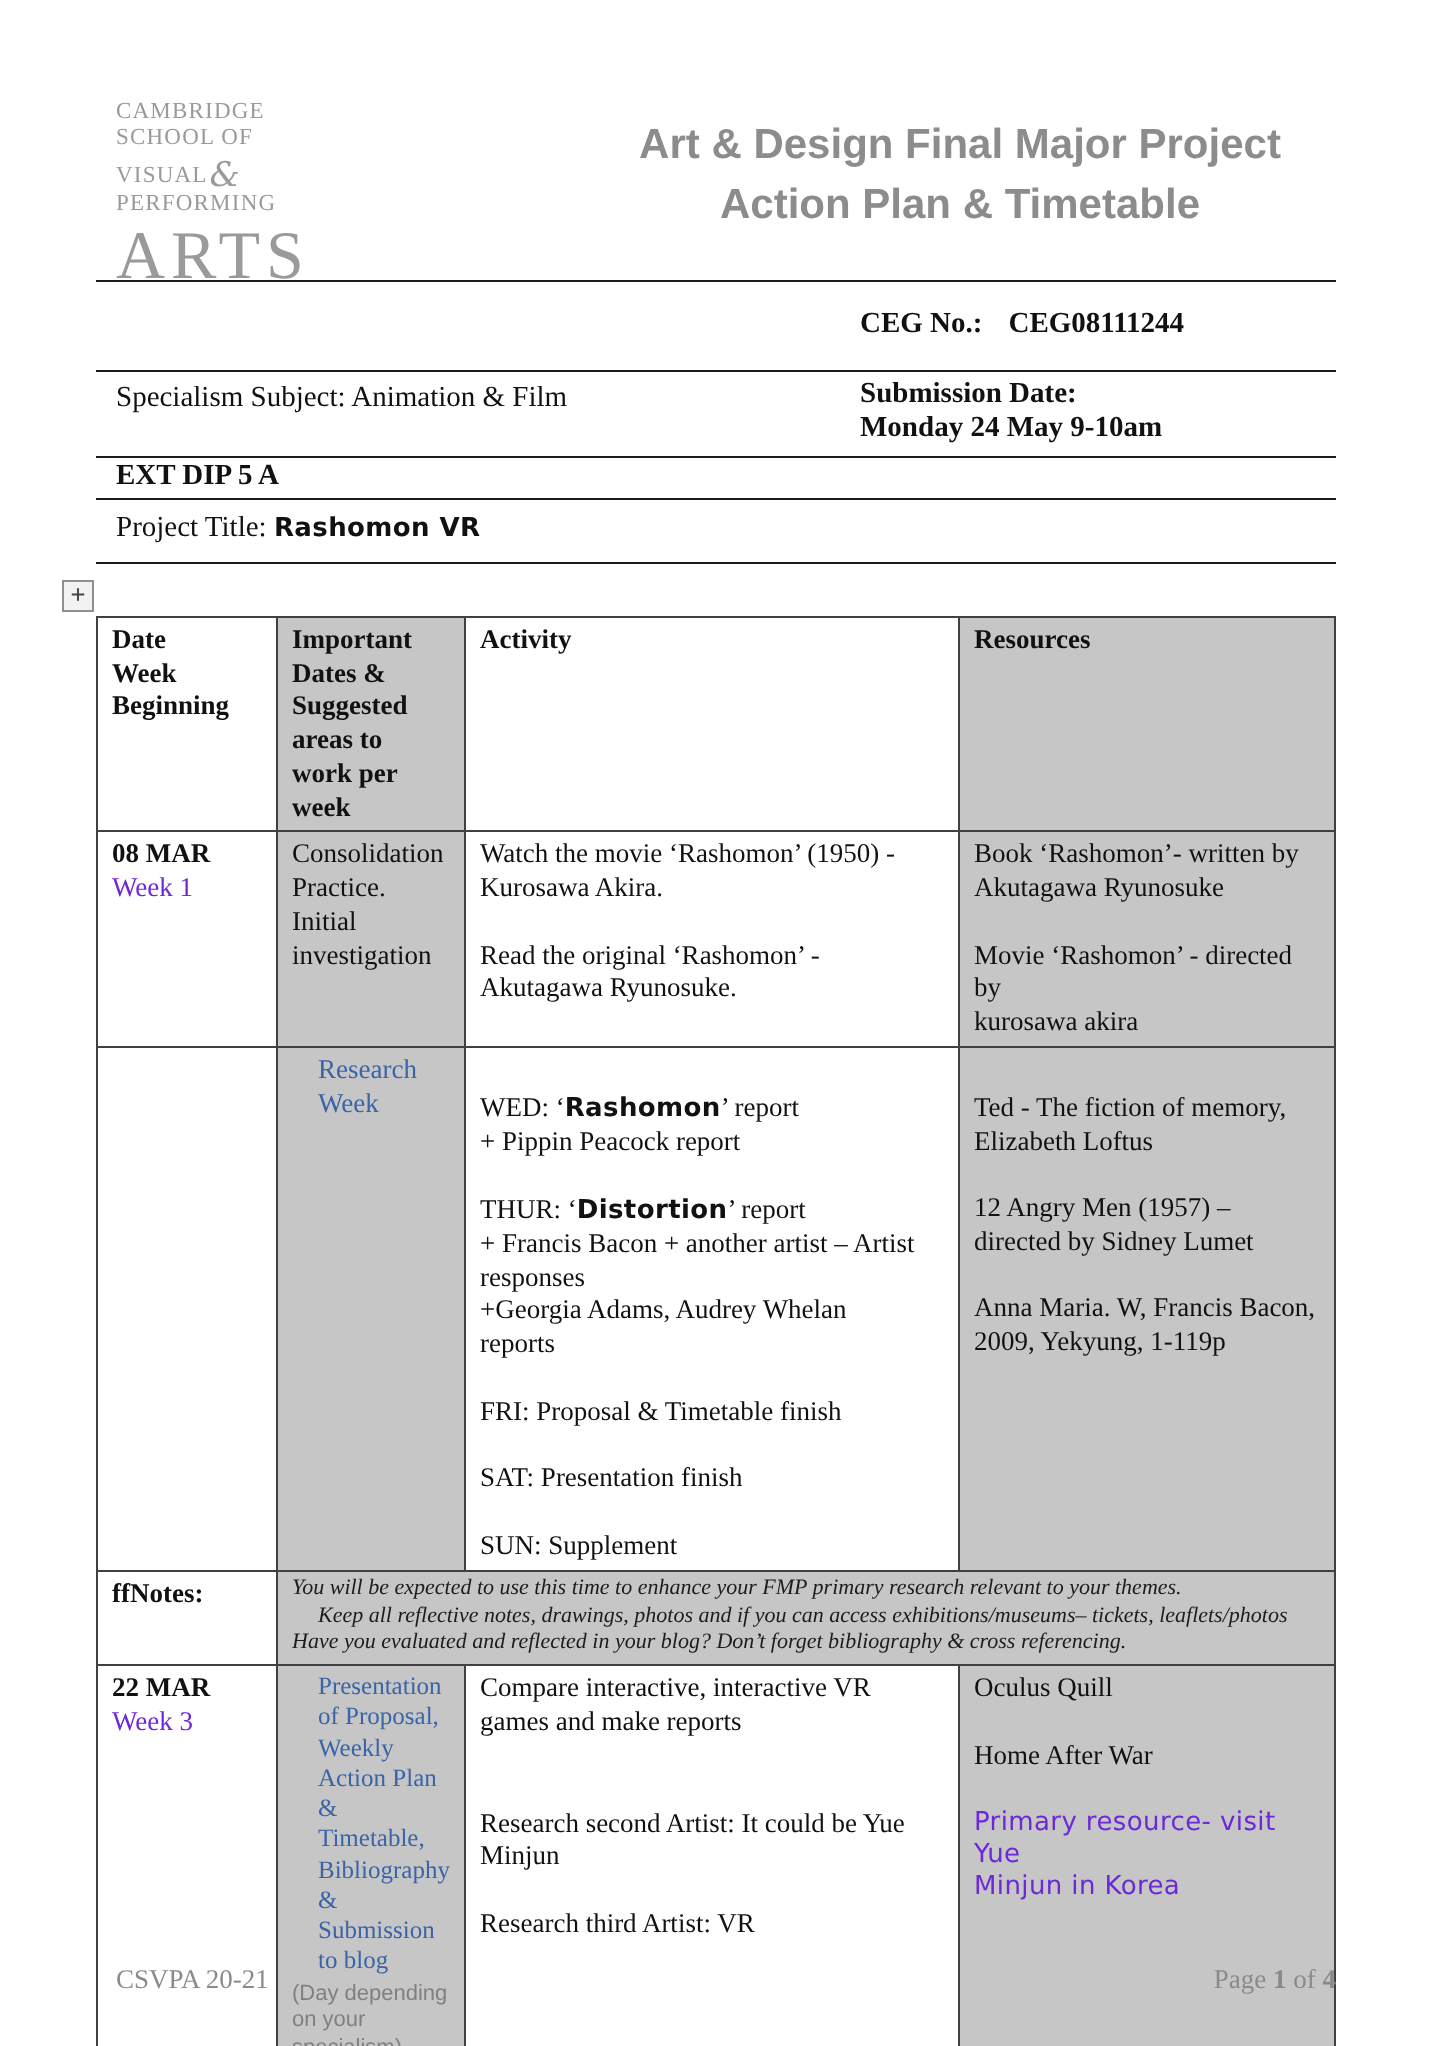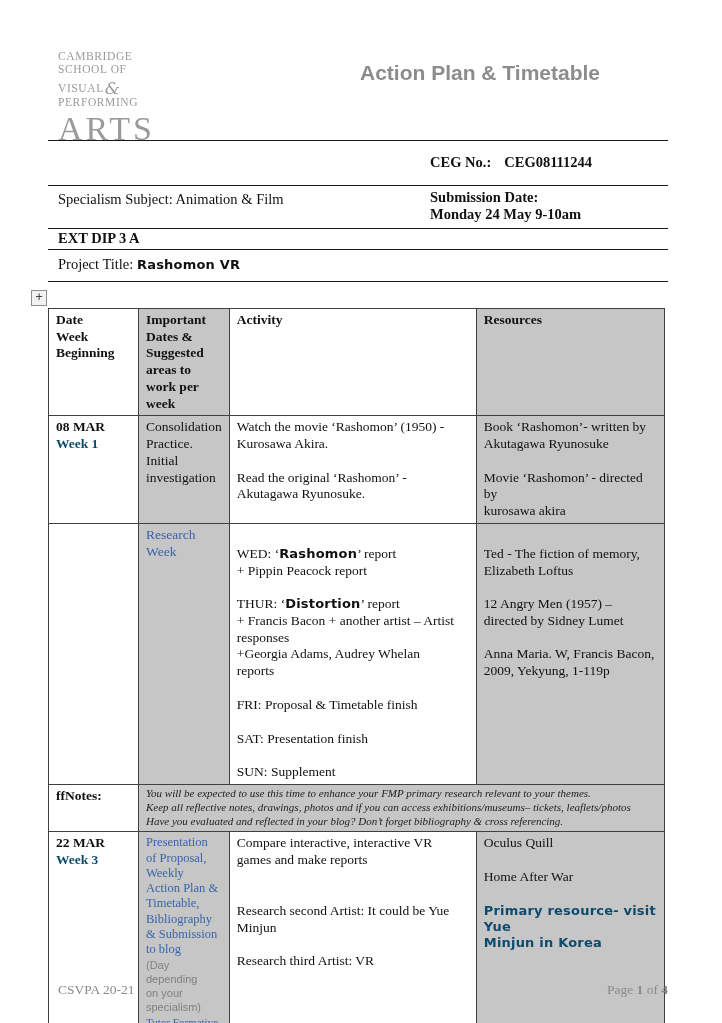--- a/index.html
+++ b/index.html
@@ -32,22 +32,22 @@
   
   .tbl-handle { left:31px; top:290px; width:14px; height:14px; border:1px solid #8f8f8f;
     background:#f2f2f2; color:#444; font-family:"DejaVu Sans Mono", monospace;
     font-size:12px; line-height:13px; text-align:center; cursor:move; }
 
   table.plan { position:absolute; left:48px; top:308px; border-collapse:collapse; table-layout:fixed; }
   table.plan td { border:1px solid #404040; vertical-align:top; padding:3px 7px;
     font-size:13.5px; line-height:1.24; }
   td.g { background:#c6c6c6; }
   td.hdr { font-weight:bold; }
-  .red { color:#0c4a6e; font-weight:bold; }
-  .blue { color:#3a64a8; }
+  .red { color:#6d28d9; font-weight:normal; }
+  .blue { color:#3a64a8;margin-left:13px; }
   .small1 { font-size:12px; line-height:1.22; }
   .para { margin:0 0 17px 0; }
   .para:last-child { margin-bottom:0; }
   .gap-top { padding-top:22px !important; }
   td.act2 { padding-top:20px; }
   td.res3 { padding-top:18px; }
   .ffnote-line { font-size:11px; font-style:italic; line-height:1.25; color:#1c1c1c; }
   .col2-gray { color:#808080; font-family:"Liberation Sans", sans-serif; font-size:11px; line-height:1.25; margin-top:2px; }
   .col2-small-blue { font-size:11px; line-height:1.25; margin-top:2px; }
   .bigpara { margin:0 0 34px 0; }
@@ -61,38 +61,39 @@
 
 <div class="abs logo">
   <div class="logo-small">CAMBRIDGE</div>
   <div class="logo-small">SCHOOL OF</div>
   <div class="logo-small"><span>VISUAL</span><span class="logo-amp">&amp;</span></div>
   <div class="logo-small">PERFORMING</div>
   <div class="logo-arts">ARTS</div>
 </div>
 
 <div class="abs doc-title">
+  <div>Art &amp; Design Final Major Project</div>
   <div>Action Plan &amp; Timetable</div>
 </div>
 
 <div class="abs info">
   <div class="info-row" style="height:44px;">
     <div class="info-right b" style="top:13px;">
       <span>CEG No.:</span><span style="margin-left:13px;">CEG08111244</span>
     </div>
   </div>
   <div class="info-row" style="height:42px;">
     <div class="info-left" style="top:5px;">Specialism Subject: Animation &amp; Film</div>
     <div class="info-right b" style="top:3px;">
       <div>Submission Date:</div>
       <div>Monday 24 May 9-10am</div>
     </div>
   </div>
   <div class="info-row" style="height:20px;">
-    <div class="info-left b" style="top:1px;">EXT DIP 3 A</div>
+    <div class="info-left b" style="top:1px;">EXT DIP 5 A</div>
   </div>
   <div class="info-row" style="height:31px;">
     <div class="info-left" style="top:6px;">
       <span>Project Title: </span><span class="comic">Rashomon VR</span>
     </div>
   </div>
 </div>
 
 <div class="abs tbl-handle">+</div>
 

